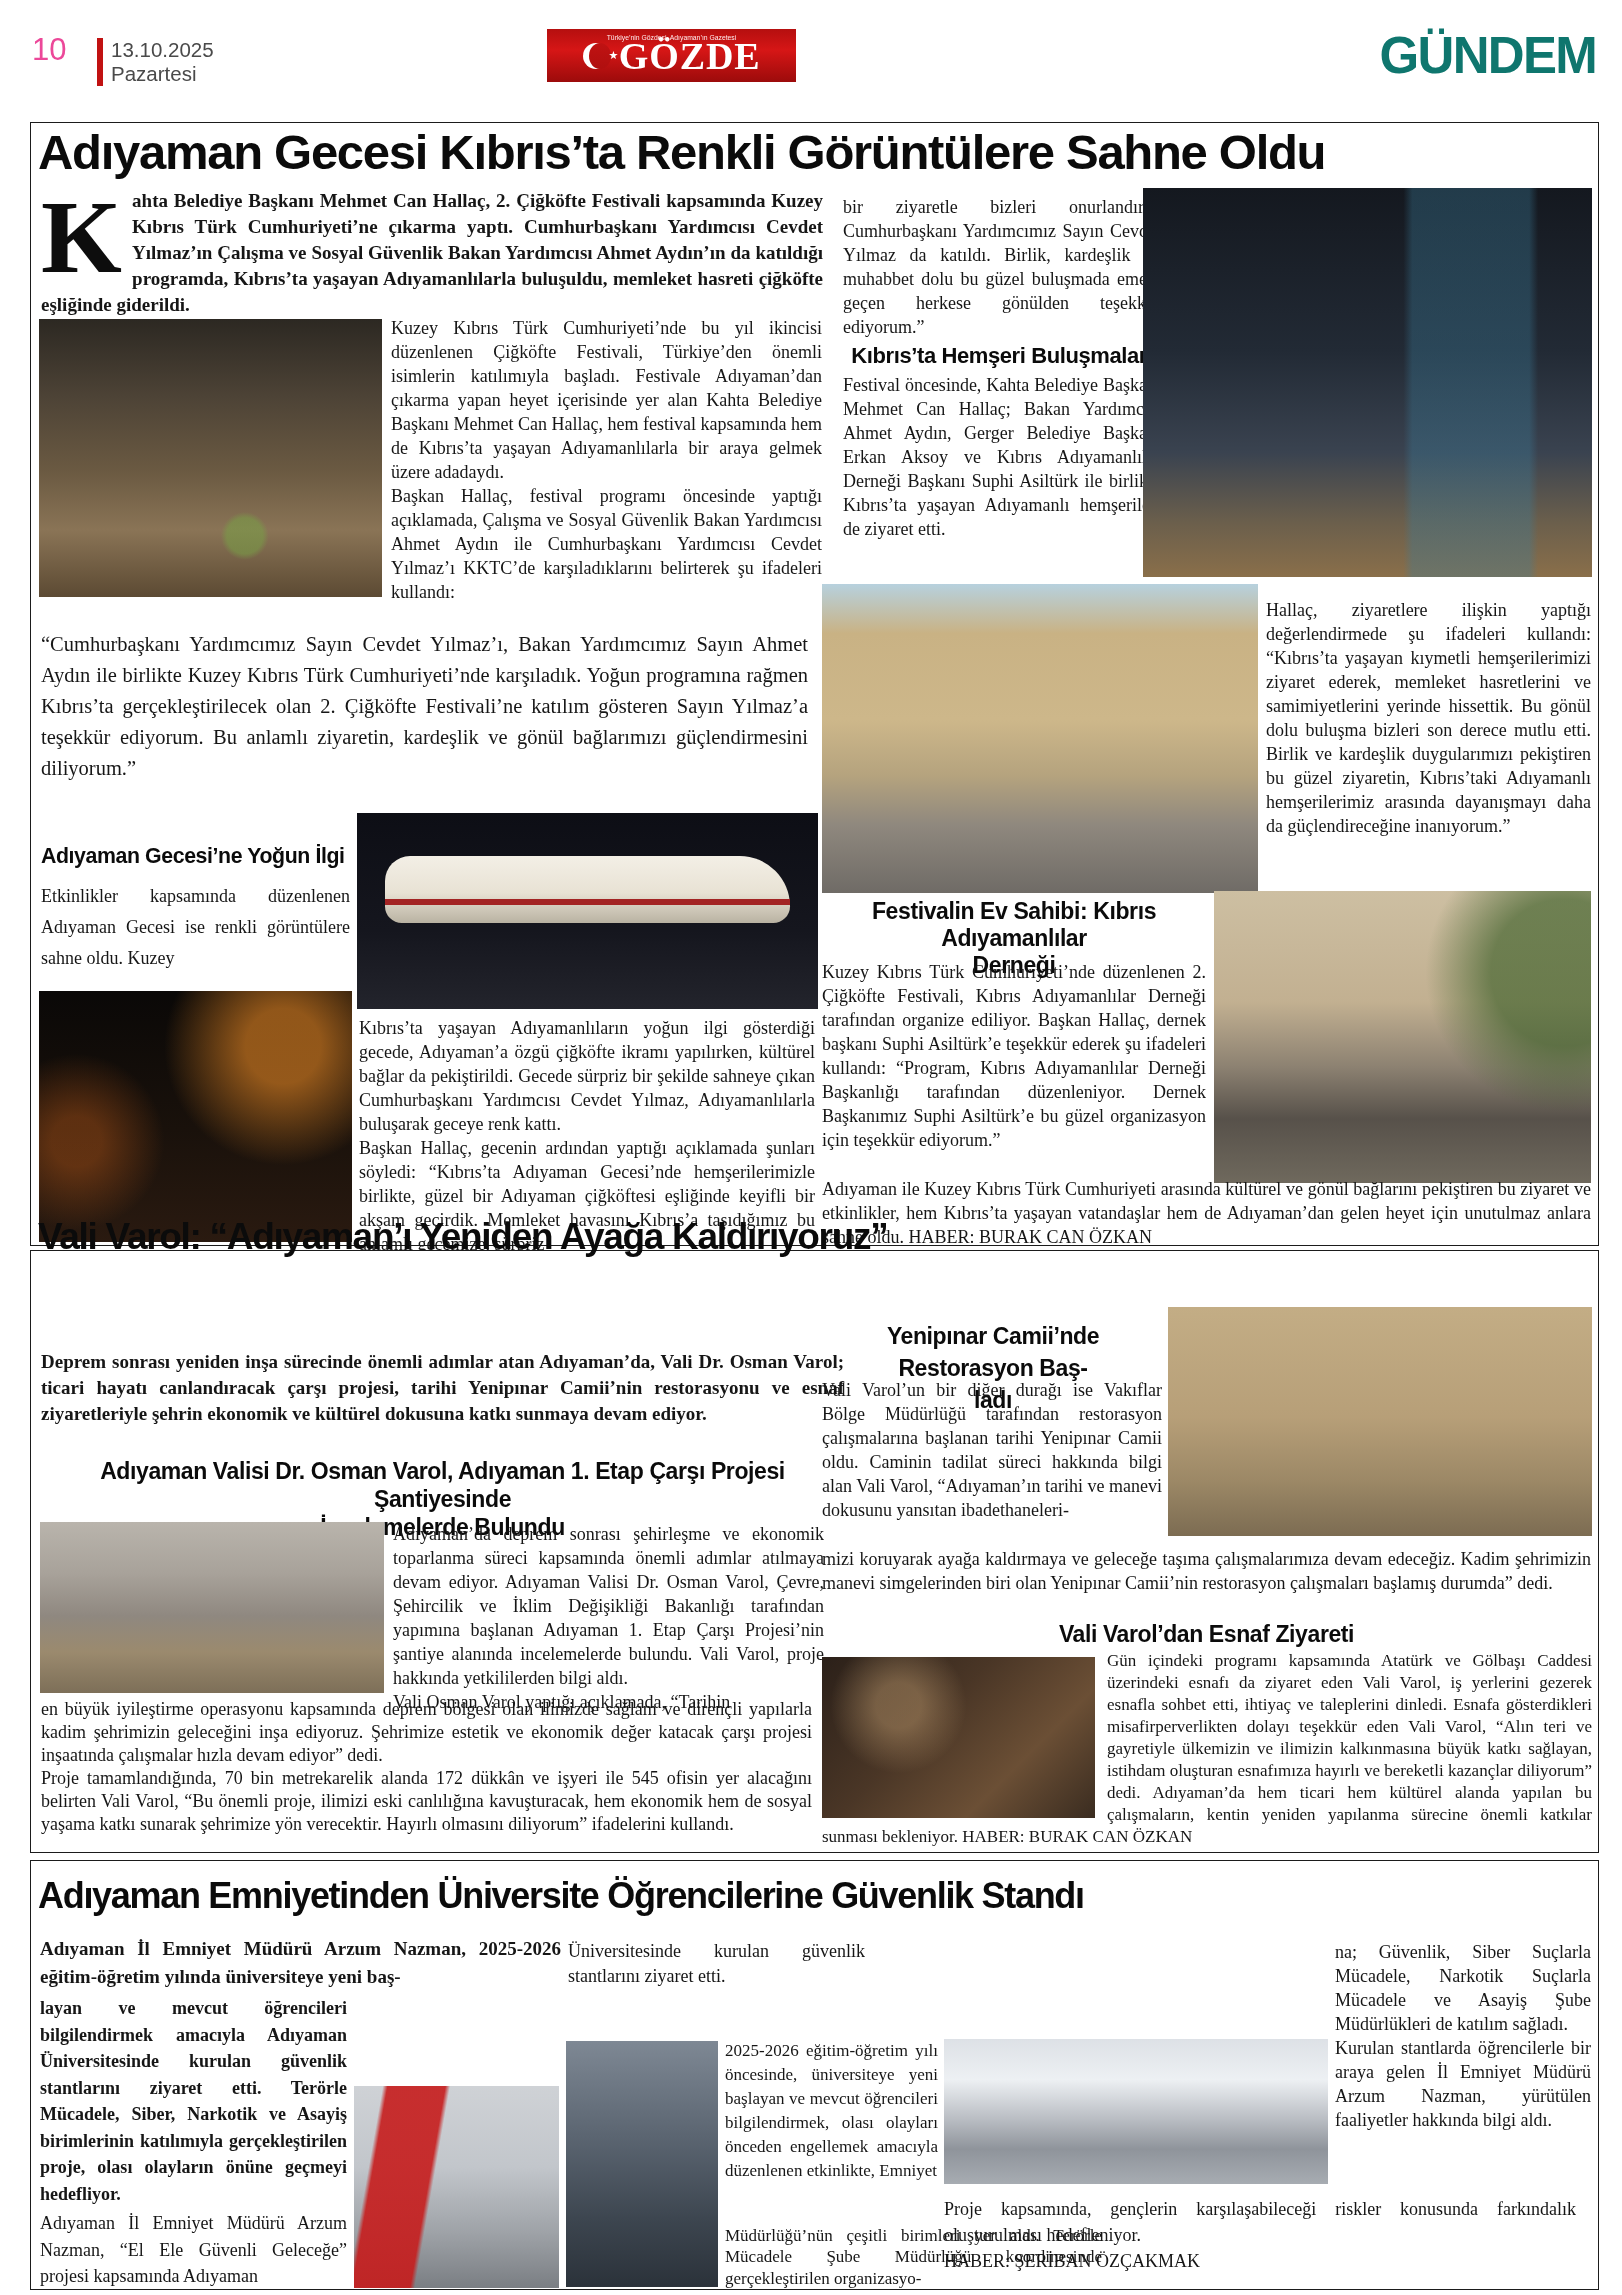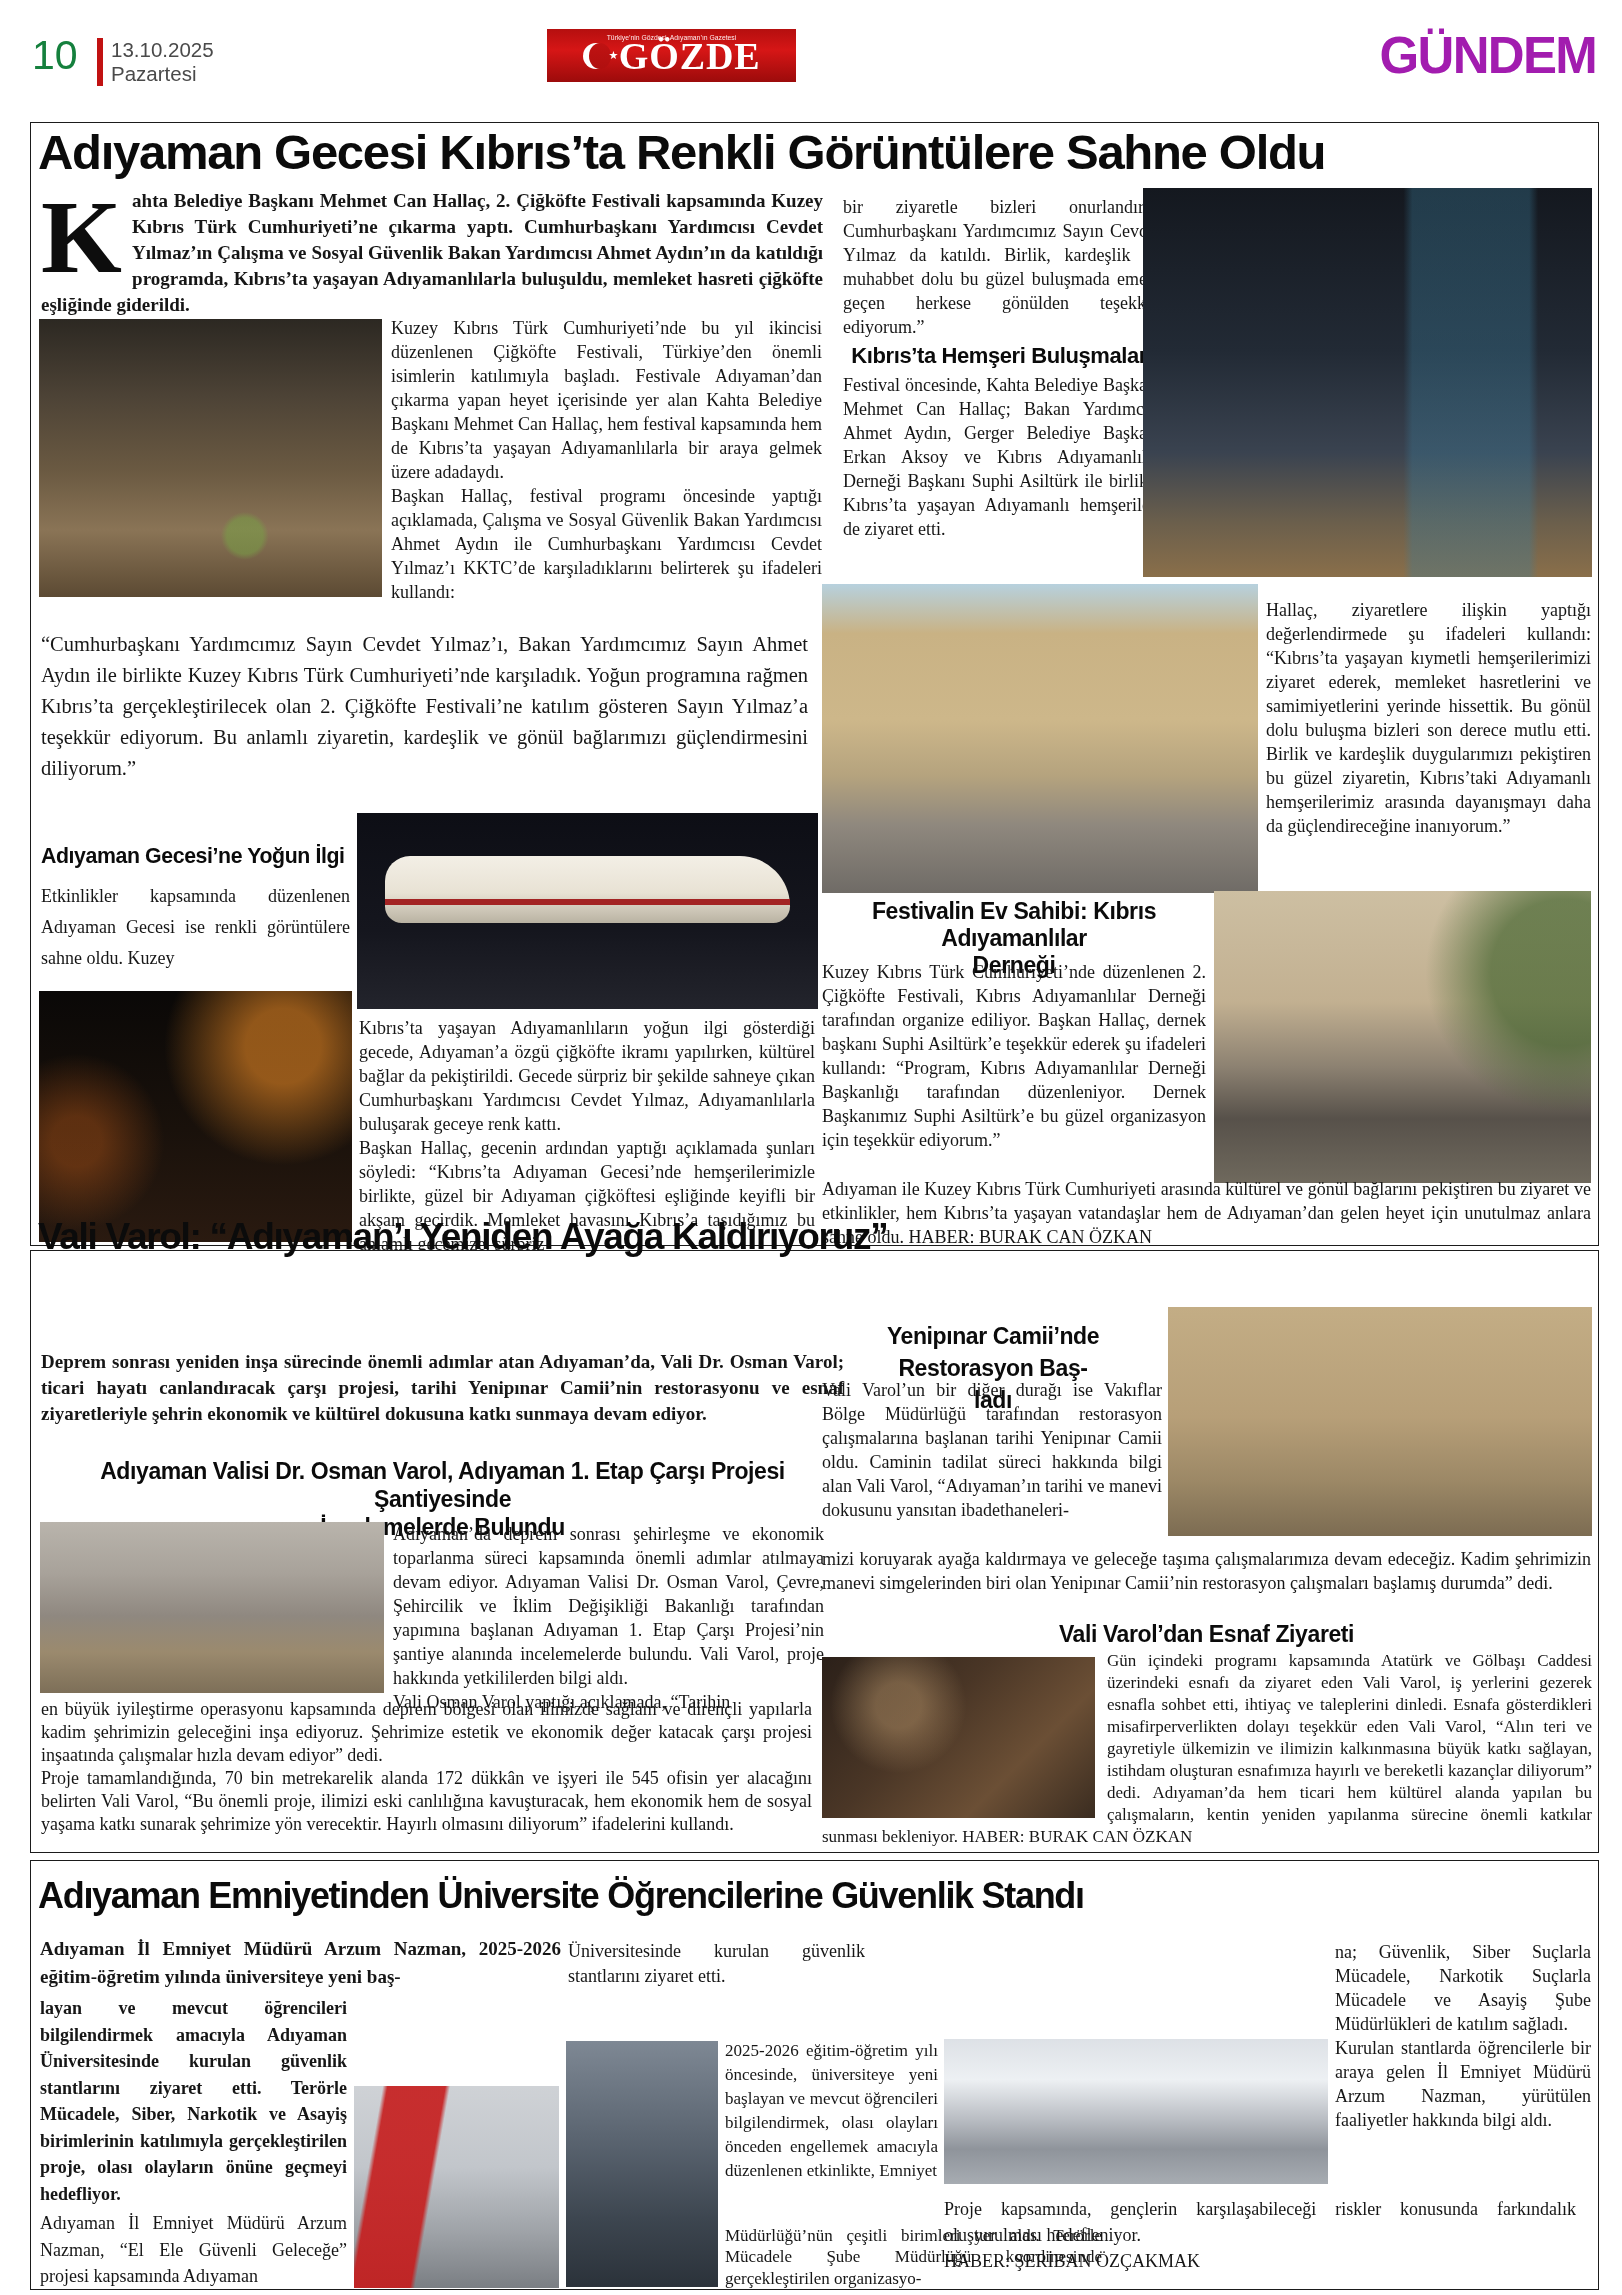--- a/index.html
+++ b/index.html
@@ -11,35 +11,35 @@
               letter-spacing:-1.3px; color:#0b0b0b; white-space:nowrap; }
   .bt  { position:absolute; font-size:18px; line-height:24px; text-align:justify; color:#161616; }
   .bt .para { margin:0; }
   .lead { font-weight:bold; font-size:19px; line-height:26px; }
   .quote { font-size:20.5px; line-height:31px; }
   .sub { position:absolute; font-family:"Liberation Sans", sans-serif; font-weight:bold;
          color:#0b0b0b; letter-spacing:-0.4px; }
   .dropcap { float:left; font-weight:bold; font-size:104px; line-height:84px; padding:6.8px 10.2px 0 0; color:#0d0d0d; }
 
   
-  .pagenum { position:absolute; font-family:"Liberation Sans", sans-serif; font-size:41px; color:#15803d; }
+  .pagenum { position:absolute; font-family:"Liberation Sans", sans-serif; font-size:31px; color:#ec4899; }
   .redbar { position:absolute; width:6px; background:#c11212; }
   .datebox { position:absolute; font-family:"Liberation Sans", sans-serif; font-size:20.5px; line-height:24px; color:#4a4a4a; }
   .logo { position:absolute; background:linear-gradient(180deg,#b50f0f 0%,#d61616 40%,#9c0b0b 100%);
           display:flex; align-items:center; justify-content:center; gap:10.2px; }
   .logo-word { font-family:"Liberation Serif", serif; font-weight:bold; font-size:38px; color:#fff; letter-spacing:0.9px; }
   .logo-tag { position:absolute; top:5.1px; left:0; right:0; text-align:center; font-family:"Liberation Sans",sans-serif;
               font-size:6.8px; color:#ffecec; }
   .crescent { position:relative; width:26px; height:26px; }
   .crescent .c1 { position:absolute; width:26px; height:26px; border-radius:50%; background:#fff; }
   .crescent .c2 { position:absolute; left:6.8px; top:0; width:22px; height:26px; border-radius:50%;
                   background:linear-gradient(180deg,#c01212,#b00f0f); }
   .star { position:absolute; left:26px; top:6.8px; color:#fff; font-size:11px; }
   .section-title { position:absolute; font-family:"Liberation Sans", sans-serif; font-weight:800;
-                   font-size:51px; letter-spacing:-1.7px; color:#a21caf; text-align:right; }
+                   font-size:51px; letter-spacing:-1.7px; color:#0f766e; text-align:right; }
 
   
   .ph { position:absolute; background-color:#888; }
   .ph-a { background:
       radial-gradient(circle at 60% 78%, rgba(120,160,70,.55) 0 6%, transparent 8%),
       linear-gradient(180deg,#2c2822 0%,#4d4336 28%,#6b5a42 55%,#8a7456 76%,#5c4a33 100%); }
   .ph-b { background:
       linear-gradient(90deg, transparent 58%, rgba(60,125,155,.35) 60% 86%, transparent 88%),
       linear-gradient(180deg,#14181f 0%,#222a35 42%,#3a4350 68%,#6b5f4c 86%,#8a6f4a 100%); }
   .ph-d { background:

